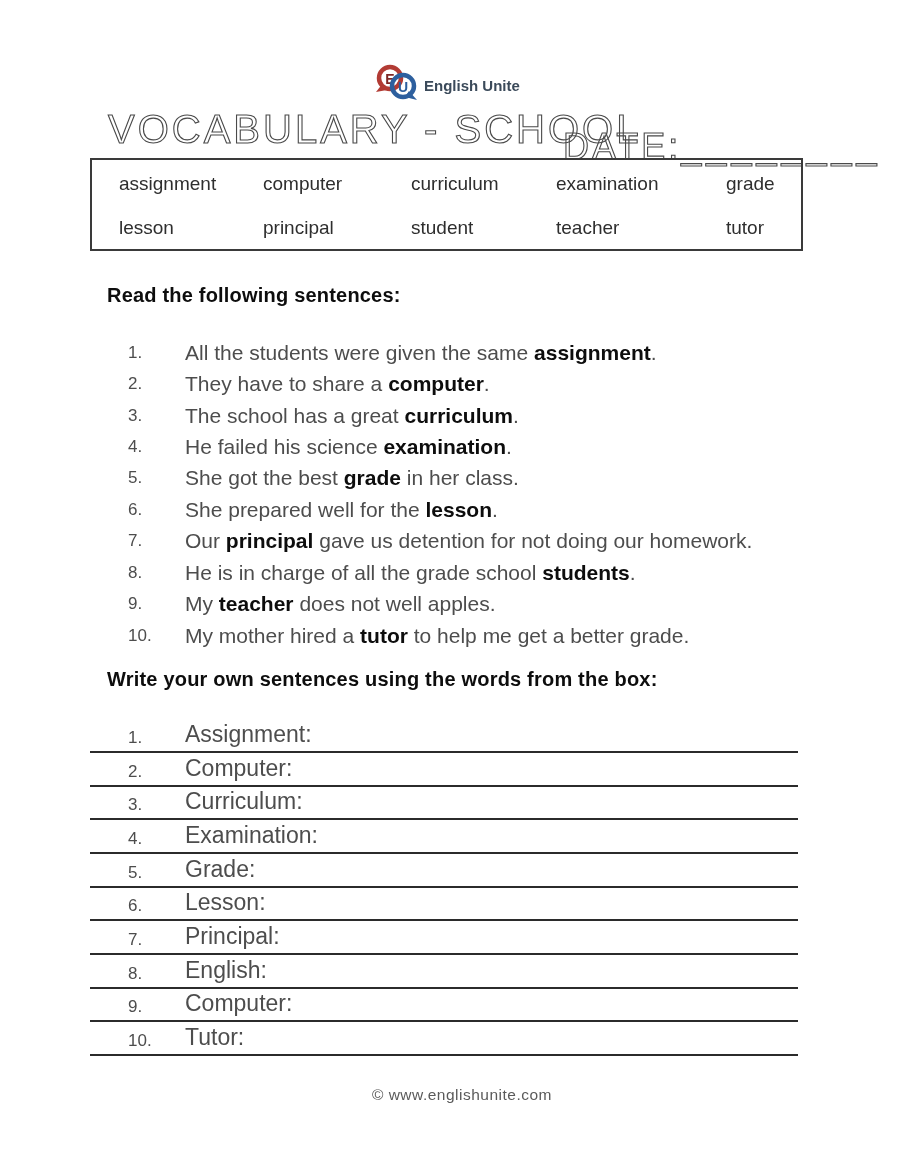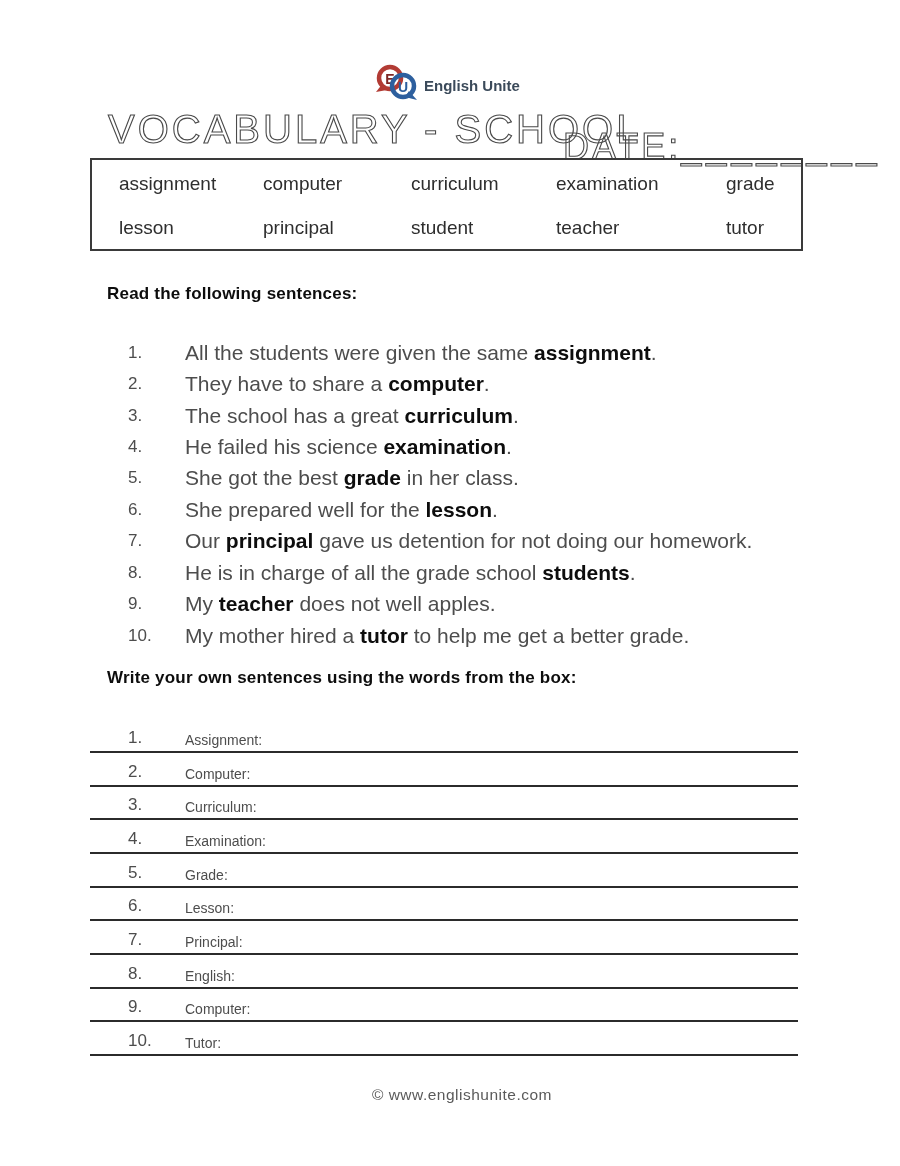--- a/index.html
+++ b/index.html
@@ -67,21 +67,21 @@
   }
   .word-box .word {
     font-size: 19px;
     color: #2e2e2e;
   }
 
   
   .section-heading {
     position: absolute;
     left: 107px;
-    font-size: 17px;
+    font-size: 20px;
     font-weight: bold;
     color: #0d0d0d;
     letter-spacing: 0.2px;
     white-space: nowrap;
   }
   .read-heading  { top: 284px; }
   .write-heading { top: 668px; }
 
   
   .read-list {
@@ -122,21 +122,21 @@
     border-bottom: 2px solid #2b2b2b;
     padding-bottom: 3px;
   }
   .write-row .num {
     margin-left: 38px;
     flex: 0 0 57px;
     font-size: 17px;
     color: #4d4d4d;
   }
   .write-row .word-label {
-    font-size: 14px;
+    font-size: 23px;
     color: #4d4d4d;
   }
 
   
   .footer {
     position: absolute;
     top: 1086px; left: 0; right: 0;
     text-align: center;
     font-size: 15.5px;
     color: #5a5a5a;

